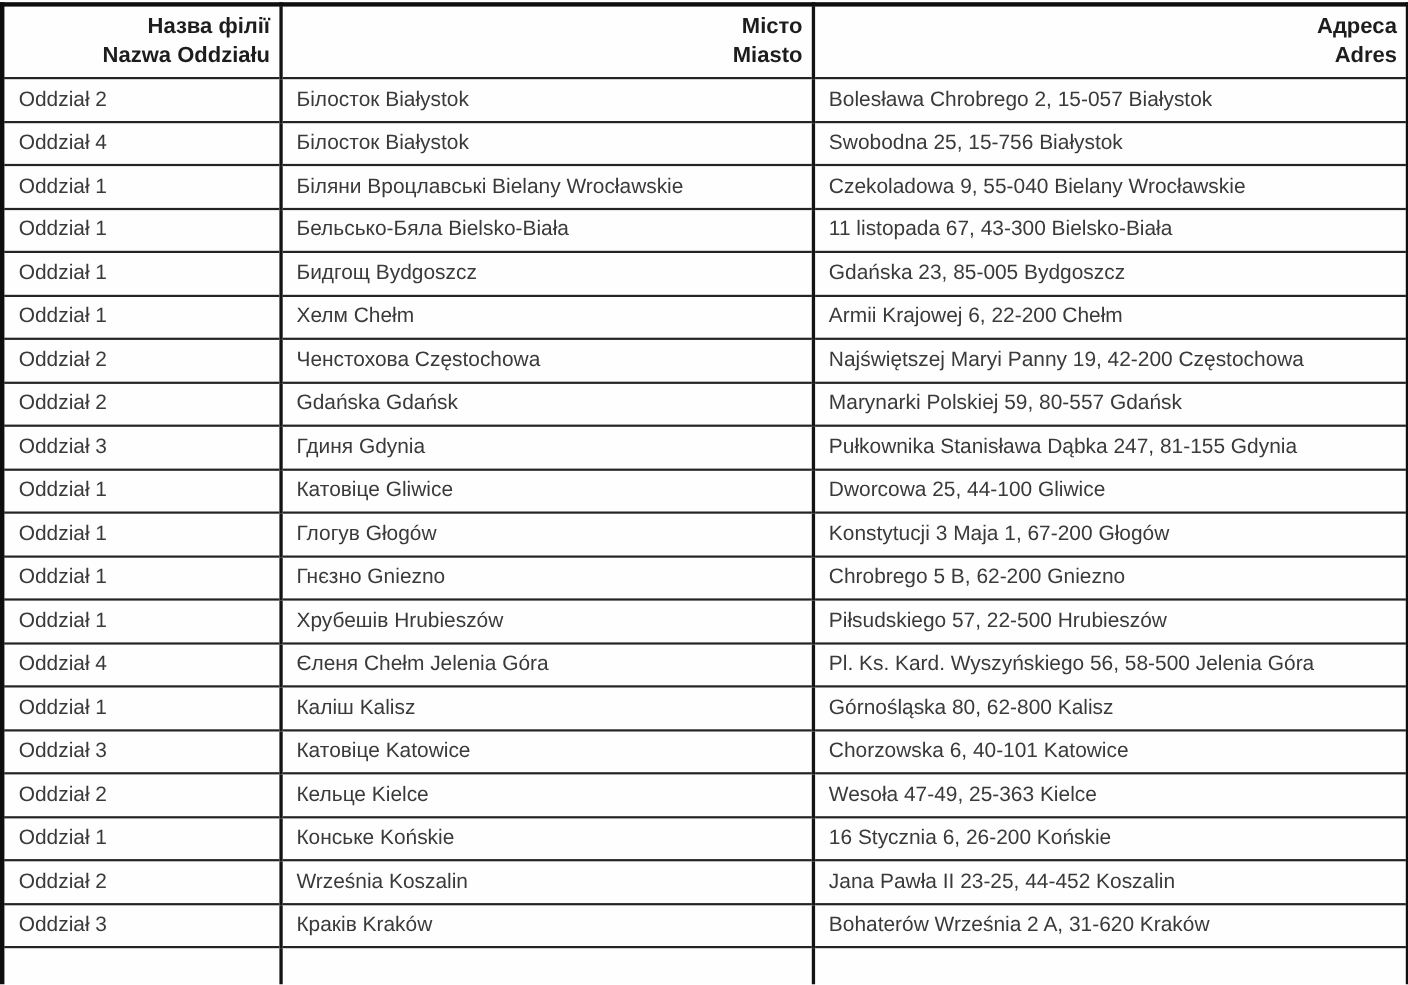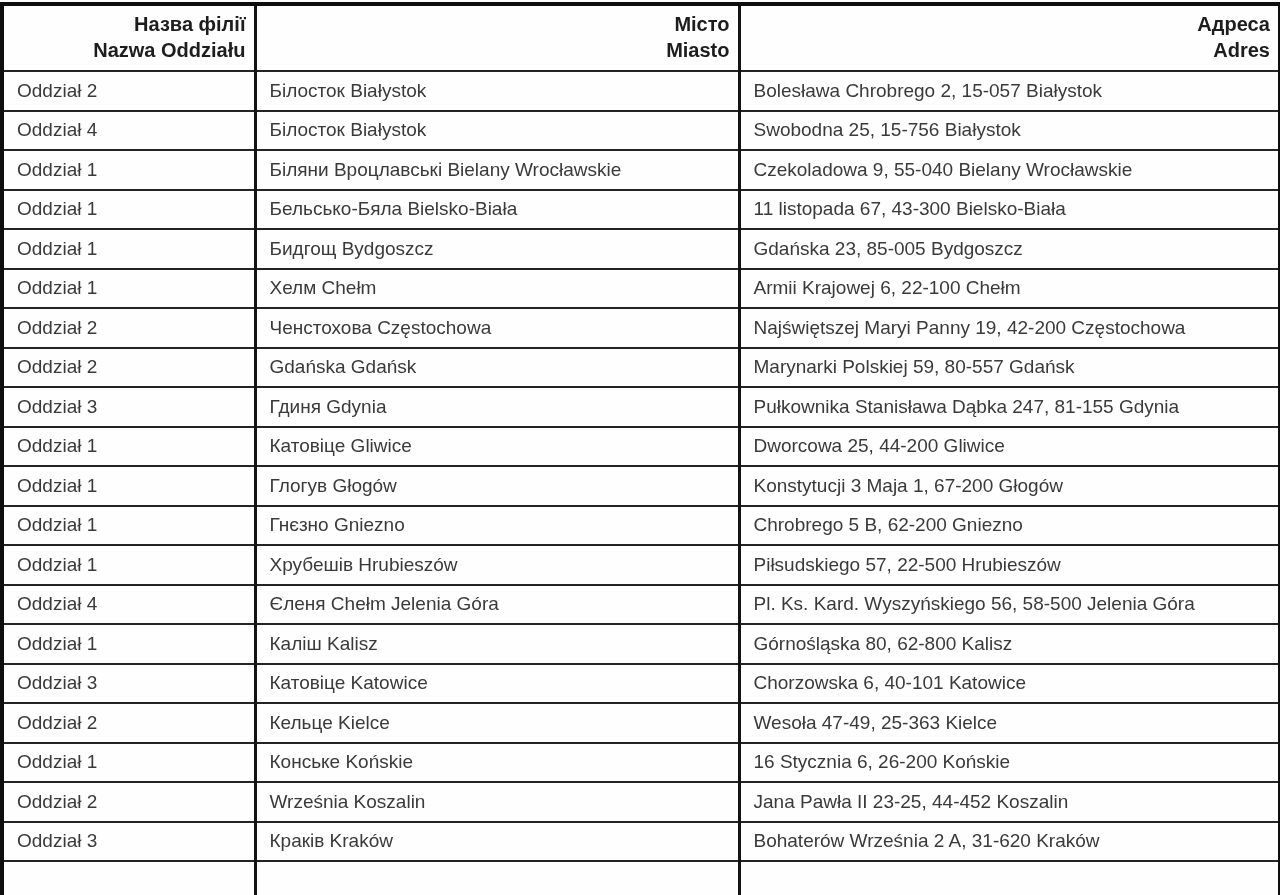--- a/index.html
+++ b/index.html
@@ -118,41 +118,41 @@
     <td class="address-cell">11 listopada 67, 43-300 Bielsko-Biała</td>
   </tr>
         <tr>
     <td class="branch-cell">Oddział 1</td>
     <td class="city-cell">Бидгощ Bydgoszcz</td>
     <td class="address-cell">Gdańska 23, 85-005 Bydgoszcz</td>
   </tr>
         <tr>
     <td class="branch-cell">Oddział 1</td>
     <td class="city-cell">Хелм Chełm</td>
-    <td class="address-cell">Armii Krajowej 6, 22-100 Chełm</td>
+    <td class="address-cell">Armii Krajowej 6, 22-200 Chełm</td>
   </tr>
         <tr>
     <td class="branch-cell">Oddział 2</td>
     <td class="city-cell">Ченстохова Częstochowa</td>
     <td class="address-cell">Najświętszej Maryi Panny 19, 42-200 Częstochowa</td>
   </tr>
         <tr>
     <td class="branch-cell">Oddział 2</td>
     <td class="city-cell">Gdańska Gdańsk</td>
     <td class="address-cell">Marynarki Polskiej 59, 80-557 Gdańsk</td>
   </tr>
         <tr>
     <td class="branch-cell">Oddział 3</td>
     <td class="city-cell">Гдиня Gdynia</td>
     <td class="address-cell">Pułkownika Stanisława Dąbka 247, 81-155 Gdynia</td>
   </tr>
         <tr>
     <td class="branch-cell">Oddział 1</td>
     <td class="city-cell">Катовіце Gliwice</td>
-    <td class="address-cell">Dworcowa 25, 44-200 Gliwice</td>
+    <td class="address-cell">Dworcowa 25, 44-100 Gliwice</td>
   </tr>
         <tr>
     <td class="branch-cell">Oddział 1</td>
     <td class="city-cell">Глогув Głogów</td>
     <td class="address-cell">Konstytucji 3 Maja 1, 67-200 Głogów</td>
   </tr>
         <tr>
     <td class="branch-cell">Oddział 1</td>
     <td class="city-cell">Гнєзно Gniezno</td>
     <td class="address-cell">Chrobrego 5 B, 62-200 Gniezno</td>

